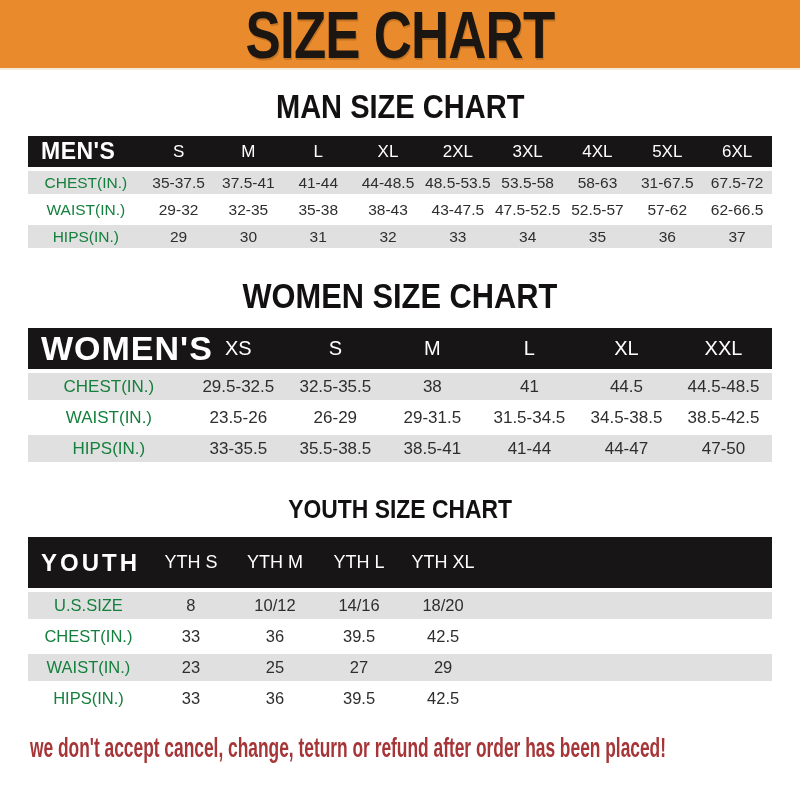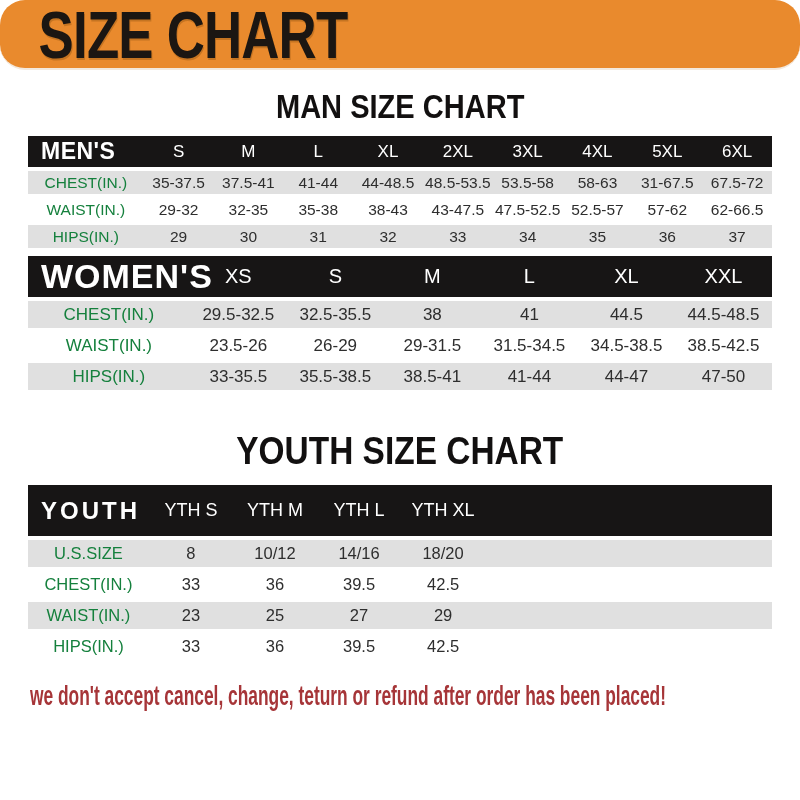--- a/index.html
+++ b/index.html
@@ -6,35 +6,34 @@
     --orange:#E98A2D; --band:#171515; --gray:#E0E0E0;
     --ink:#2E2E2E; --red:#A63538; --heading:#121010;
   }
   html,body{margin:0;padding:0;}
   body{
     width:800px;height:800px;overflow:hidden;background:#ffffff;
     font-family:"Liberation Sans", sans-serif;
   }
   
   .banner{
-    height:68px;background:var(--orange);text-align:left;line-height:70px;
+    height:68px;background:var(--orange);text-align:center;line-height:70px;
     border-bottom:2px solid #f3e9dd;
-    border-radius:25px;
   }
   .cond-banner{
     display:inline-block;transform:scaleX(0.8);transform-origin:center;
     font-size:66px;font-weight:bold;color:#1b1612;letter-spacing:-1px;
     text-shadow:1px 2px 0 rgba(90,50,0,0.25);
   }
   
   .heading{margin:0;text-align:center;font-weight:bold;color:var(--heading);}
   .cond-h{display:inline-block;transform:scaleX(0.88);transform-origin:center;letter-spacing:0;}
   .h-man{margin-top:18px;margin-bottom:6px;font-size:33px;}
   .h-women{margin-top:24px;margin-bottom:8px;font-size:35px;}
-  .h-youth{margin-top:36px;margin-bottom:8px;font-size:38px;}
+  .h-youth{margin-top:28px;margin-bottom:8px;font-size:26px;}
   
   .tbl{
     width:744px;margin:0 auto;border-collapse:separate;border-spacing:0 4px;
     table-layout:fixed;
   }
   .tbl th{
     background:var(--band);color:#fff;font-weight:400;vertical-align:middle;
     text-align:center;padding:0;
   }
   .tbl th.label-col{text-align:left;padding-left:13px;font-weight:700;}
@@ -126,20 +125,23 @@
           <td class="val">34</td>
           <td class="val">35</td>
           <td class="val">36</td>
           <td class="val">37</td>
         </tr>
       </tbody>
     </table>
 </section>
 
 <section>
+  <h2 class="heading h-women">
+    <span class="cond-h">WOMEN SIZE CHART</span>
+  </h2>
   <table class="tbl tbl-women">
       <thead>
         <tr>
           <th class="label-col">WOMEN'S</th>
           <th class="size-col">XS</th>
           <th class="size-col">S</th>
           <th class="size-col">M</th>
           <th class="size-col">L</th>
           <th class="size-col">XL</th>
           <th class="size-col">XXL</th>

